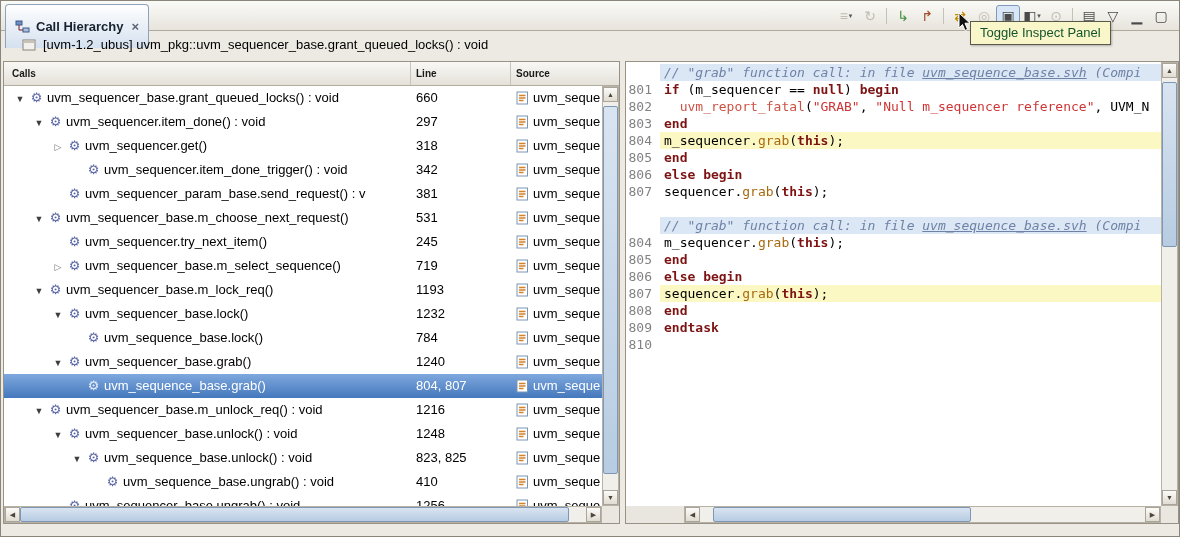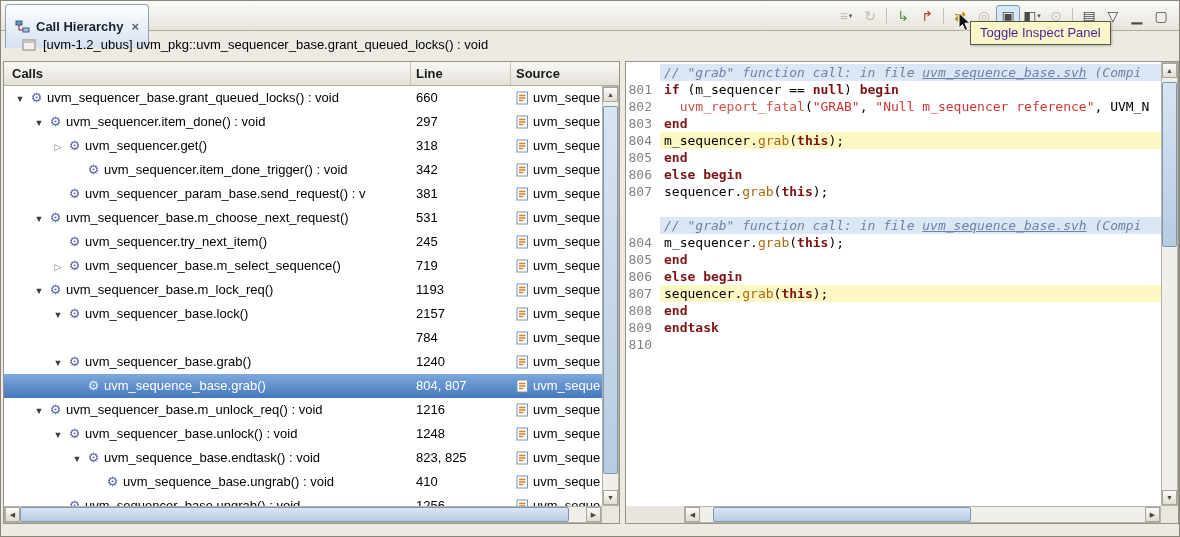--- a/index.html
+++ b/index.html
@@ -32,21 +32,21 @@
 
   
   .panels{position:absolute;left:2px;top:60px;width:1176px;height:463px;}
   .left-pane{position:absolute;left:0;top:0;width:617px;height:463px;border:1px solid #989286;background:#fff;}
   .sash{position:absolute;left:617px;top:0;width:5px;height:463px;}
   .right-pane{position:absolute;left:622px;top:0;width:554px;height:463px;border:1px solid #989286;background:#fff;}
 
   
   .cols-header{position:absolute;left:0;top:0;right:0;height:24px;
                background:linear-gradient(#f9f8f5,#e4e1d9);border-bottom:1px solid #b3ada1;}
-  .col-label{position:absolute;top:0;height:29px;line-height:23px;font-size:13px;font-weight:bold;color:#1a1a1a;}
+  .col-label{position:absolute;top:0;height:29px;line-height:23px;font-size:10px;font-weight:bold;color:#1a1a1a;}
   .col-div{position:absolute;top:0;width:1px;height:23px;background:#c9c4b9;}
 
   
   .tree-body{position:absolute;left:0;top:24px;width:598px;height:420px;overflow:hidden;background:#fff;}
   .tree-row{position:relative;height:24px;line-height:24px;font-size:13px;white-space:nowrap;color:#000;}
   .tr-calls{display:inline-block;width:406px;overflow:hidden;white-space:nowrap;vertical-align:top;height:24px;}
   .tr-indent{display:inline-block;height:1px;vertical-align:top;}
   .tr-arrow{display:inline-block;width:16px;text-align:center;font-size:9px;color:#3e3e3e;}
   .tr-arrow.col{color:#707070;}
   .tr-gear{display:inline-block;width:17px;text-align:center;font-size:13px;color:#5c68a8;}
@@ -85,21 +85,21 @@
   .hsb .sb-thumb{top:0;bottom:0;}
   .left-vsb{right:0;top:24px;height:420px;}
   .left-hsb{left:0;bottom:0;width:598px;}
   .right-vsb{right:0;top:0;height:444px;}
   .right-hsb{left:58px;bottom:0;width:477px;}
   .sb-corner{position:absolute;right:0;bottom:0;width:17px;height:17px;background:#eae7e0;}
   .hsb-gap{position:absolute;left:0;bottom:0;width:58px;height:17px;background:#e9e6df;}
 
   
   .tooltip{position:absolute;left:969px;top:20px;height:24px;padding:3px 9px 0;background:#f9f7c9;
-           border:1px solid #59594a;font-size:13px;color:#4c1d95;z-index:5;box-shadow:1px 1px 2px rgba(0,0,0,.25);
+           border:1px solid #59594a;font-size:13px;color:#14532d;z-index:5;box-shadow:1px 1px 2px rgba(0,0,0,.25);
            white-space:nowrap;text-align:right;}
   .cursor{position:absolute;left:957px;top:11px;z-index:6;}
 
   .src-ic{flex:none;}
 </style>
 </head>
 <body>
 
 <div id="window">
 
@@ -274,30 +274,31 @@
     <span class="tr-source">
       <svg class="src-ic" width="13" height="14" viewBox="0 0 13 14">
         <rect x="1" y="1" width="10.5" height="12" fill="#fff" stroke="#7a95b5"></rect>
         <path d="M3 4.5h6.5M3 7h6.5M3 9.5h4.5" stroke="#d2822a" stroke-width="1.3" fill="none"></path>
       </svg>
       <span class="src-txt">uvm_seque</span>
     </span>
   </div>
           <div class="tree-row">
     <span class="tr-calls"><span class="tr-indent" style="width: 46px;"></span><span class="tr-arrow">▼</span><span class="tr-gear">⚙</span><span class="tr-label">uvm_sequencer_base.lock()</span></span>
-    <span class="tr-line">2157</span>
-    <span class="tr-source">
-      <svg class="src-ic" width="13" height="14" viewBox="0 0 13 14">
-        <rect x="1" y="1" width="10.5" height="12" fill="#fff" stroke="#7a95b5"></rect>
-        <path d="M3 4.5h6.5M3 7h6.5M3 9.5h4.5" stroke="#d2822a" stroke-width="1.3" fill="none"></path>
-      </svg>
-      <span class="src-txt">uvm_seque</span>
-    </span>
-  </div>
-          <div class="tree-row">
+    <span class="tr-line">1232</span>
+    <span class="tr-source">
+      <svg class="src-ic" width="13" height="14" viewBox="0 0 13 14">
+        <rect x="1" y="1" width="10.5" height="12" fill="#fff" stroke="#7a95b5"></rect>
+        <path d="M3 4.5h6.5M3 7h6.5M3 9.5h4.5" stroke="#d2822a" stroke-width="1.3" fill="none"></path>
+      </svg>
+      <span class="src-txt">uvm_seque</span>
+    </span>
+  </div>
+          <div class="tree-row">
+    <span class="tr-calls"><span class="tr-indent" style="width: 65px;"></span><span class="tr-arrow"></span><span class="tr-gear">⚙</span><span class="tr-label">uvm_sequence_base.lock()</span></span>
     <span class="tr-line">784</span>
     <span class="tr-source">
       <svg class="src-ic" width="13" height="14" viewBox="0 0 13 14">
         <rect x="1" y="1" width="10.5" height="12" fill="#fff" stroke="#7a95b5"></rect>
         <path d="M3 4.5h6.5M3 7h6.5M3 9.5h4.5" stroke="#d2822a" stroke-width="1.3" fill="none"></path>
       </svg>
       <span class="src-txt">uvm_seque</span>
     </span>
   </div>
           <div class="tree-row">
@@ -338,21 +339,21 @@
     <span class="tr-line">1248</span>
     <span class="tr-source">
       <svg class="src-ic" width="13" height="14" viewBox="0 0 13 14">
         <rect x="1" y="1" width="10.5" height="12" fill="#fff" stroke="#7a95b5"></rect>
         <path d="M3 4.5h6.5M3 7h6.5M3 9.5h4.5" stroke="#d2822a" stroke-width="1.3" fill="none"></path>
       </svg>
       <span class="src-txt">uvm_seque</span>
     </span>
   </div>
           <div class="tree-row">
-    <span class="tr-calls"><span class="tr-indent" style="width: 65px;"></span><span class="tr-arrow">▼</span><span class="tr-gear">⚙</span><span class="tr-label">uvm_sequence_base.endtask() : void</span></span>
+    <span class="tr-calls"><span class="tr-indent" style="width: 65px;"></span><span class="tr-arrow">▼</span><span class="tr-gear">⚙</span><span class="tr-label">uvm_sequence_base.unlock() : void</span></span>
     <span class="tr-line">823, 825</span>
     <span class="tr-source">
       <svg class="src-ic" width="13" height="14" viewBox="0 0 13 14">
         <rect x="1" y="1" width="10.5" height="12" fill="#fff" stroke="#7a95b5"></rect>
         <path d="M3 4.5h6.5M3 7h6.5M3 9.5h4.5" stroke="#d2822a" stroke-width="1.3" fill="none"></path>
       </svg>
       <span class="src-txt">uvm_seque</span>
     </span>
   </div>
           <div class="tree-row">

